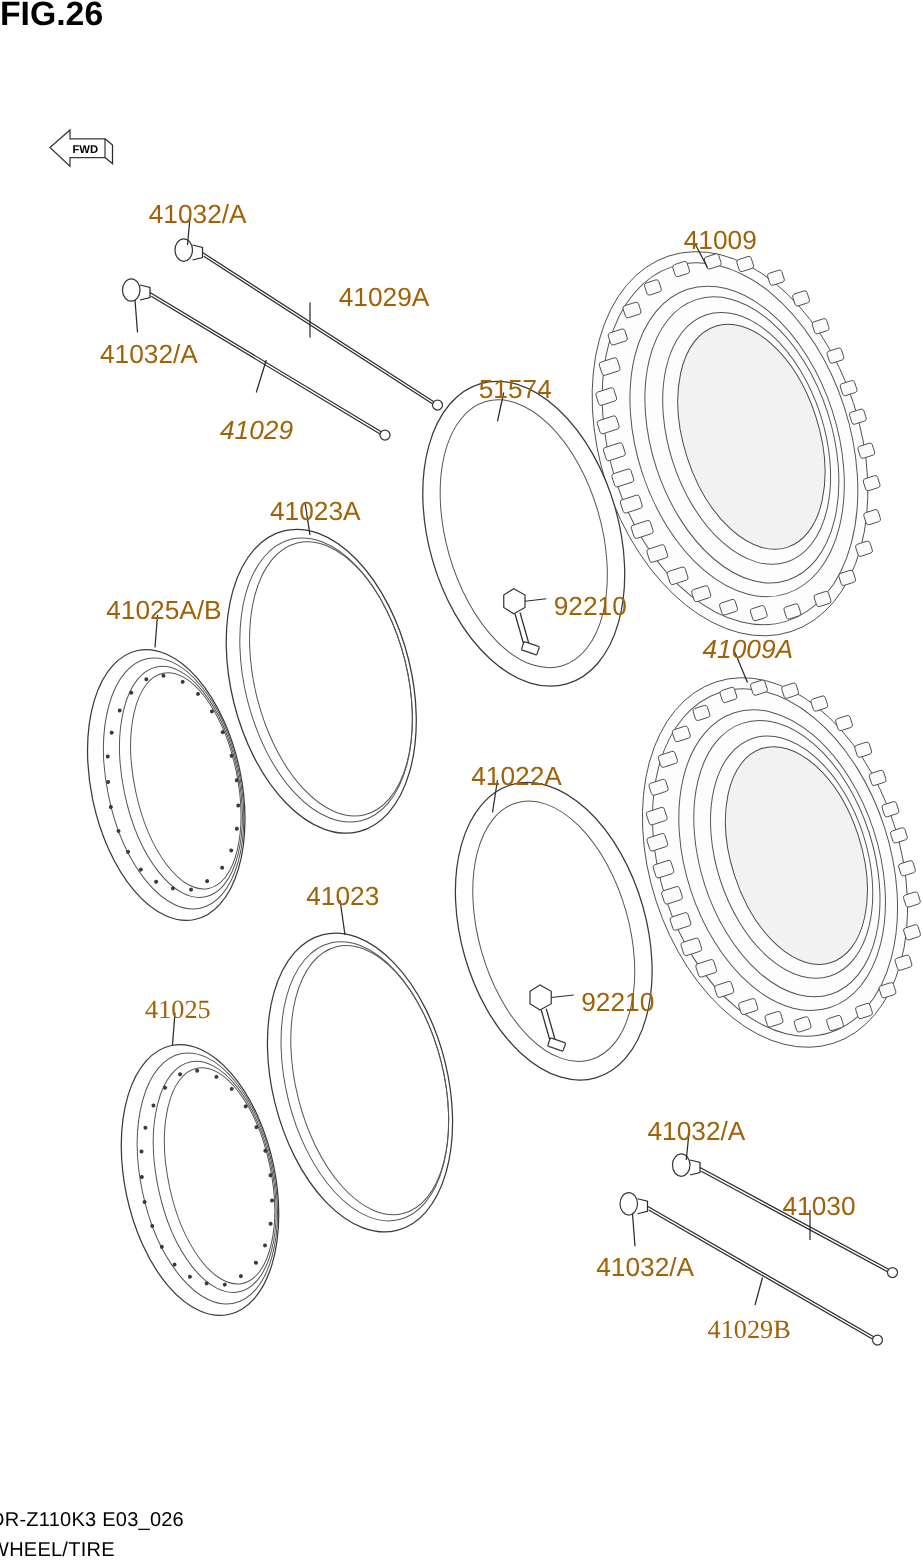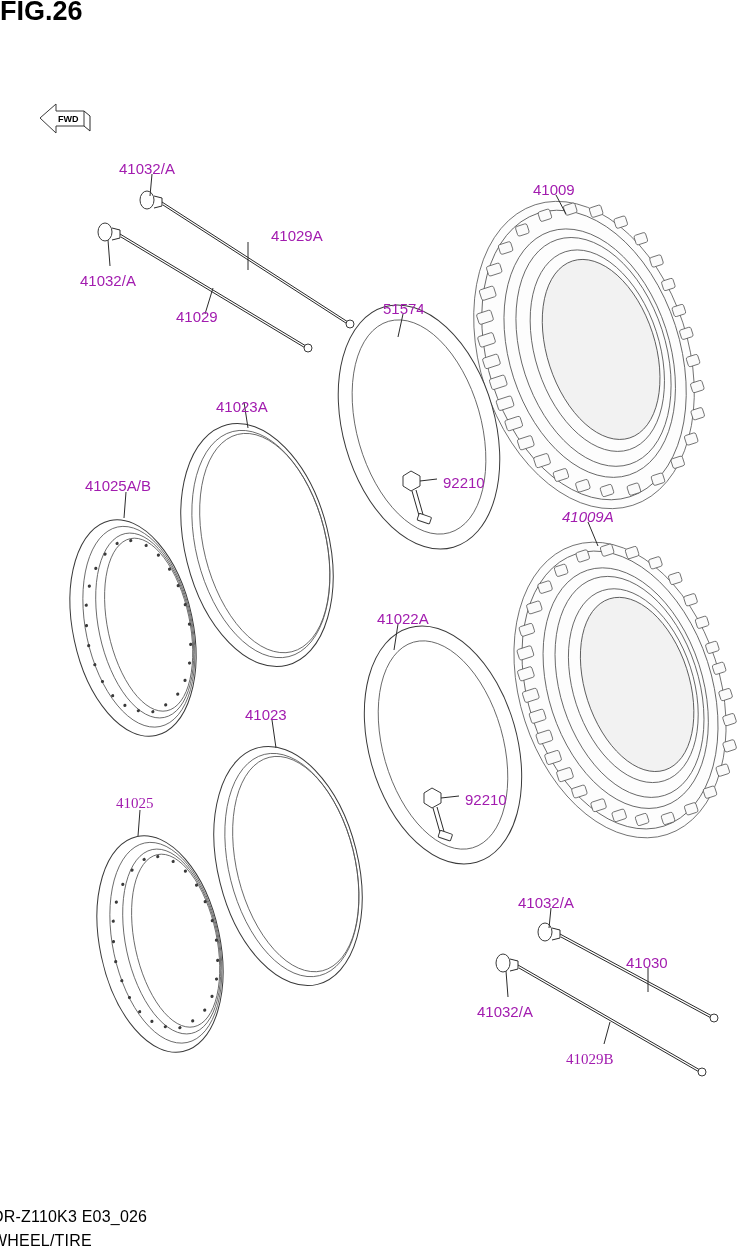--- a/index.html
+++ b/index.html
@@ -41,22 +41,22 @@
   .footer-line2 {
     position: absolute;
     left: -8px;
     top: 1232px;
     font-size: 16px;
     color: #000;
     letter-spacing: 0.2px;
   }
   .label {
     position: absolute;
-    font-size: 15px;
-    color: #a21caf;
+    font-size: 21px;
+    color: #a16207;
     white-space: nowrap;
   }
   svg.diagram {
     position: absolute;
     left: 0;
     top: 0;
     width: 738px;
     height: 1254px;
   }
   .ln { stroke: #2b2b2b; stroke-width: 1; fill: none; }
@@ -312,22 +312,22 @@
     <path class="ln" d="M551 908 L549 928"></path>
     <path class="ln" d="M508 997 L506 971"></path>
     <path class="ln" d="M648 968 L648 992"></path>
     <path class="ln" d="M604 1044 L610 1022"></path>
 
   </svg>
 
   <div class="label" style="left:119px; top:160px;">41032/A</div>
   <div class="label" style="left:223px; top:227px;margin-left:48px;">41029A</div>
   <div class="label" style="left:80px;  top:272px;">41032/A</div>
-  <div class="label" style="left:176px; top:308px;">41029</div>
-  <div class="label" style="left:533px; top:181px;">41009</div>
+  <div class="label" style="left:176px; top:333px;font-style:italic;">41029</div>
+  <div class="label" style="left:547px; top:181px;">41009</div>
   <div class="label" style="left:383px; top:300px;">51574</div>
   <div class="label" style="left:216px; top:398px;">41023A</div>
   <div class="label" style="left:443px; top:474px;">92210</div>
   <div class="label" style="left:85px;  top:477px;">41025A/B</div>
   <div class="label" style="left:562px; top:508px;font-style:italic;">41009A</div>
   <div class="label" style="left:377px; top:610px;">41022A</div>
   <div class="label" style="left:245px; top:706px;">41023</div>
   <div class="label" style="left:465px; top:791px;">92210</div>
   <div class="label" style="left:116px; top:795px;font-family:Liberation Serif, serif;">41025</div>
   <div class="label" style="left:518px; top:894px;">41032/A</div>

